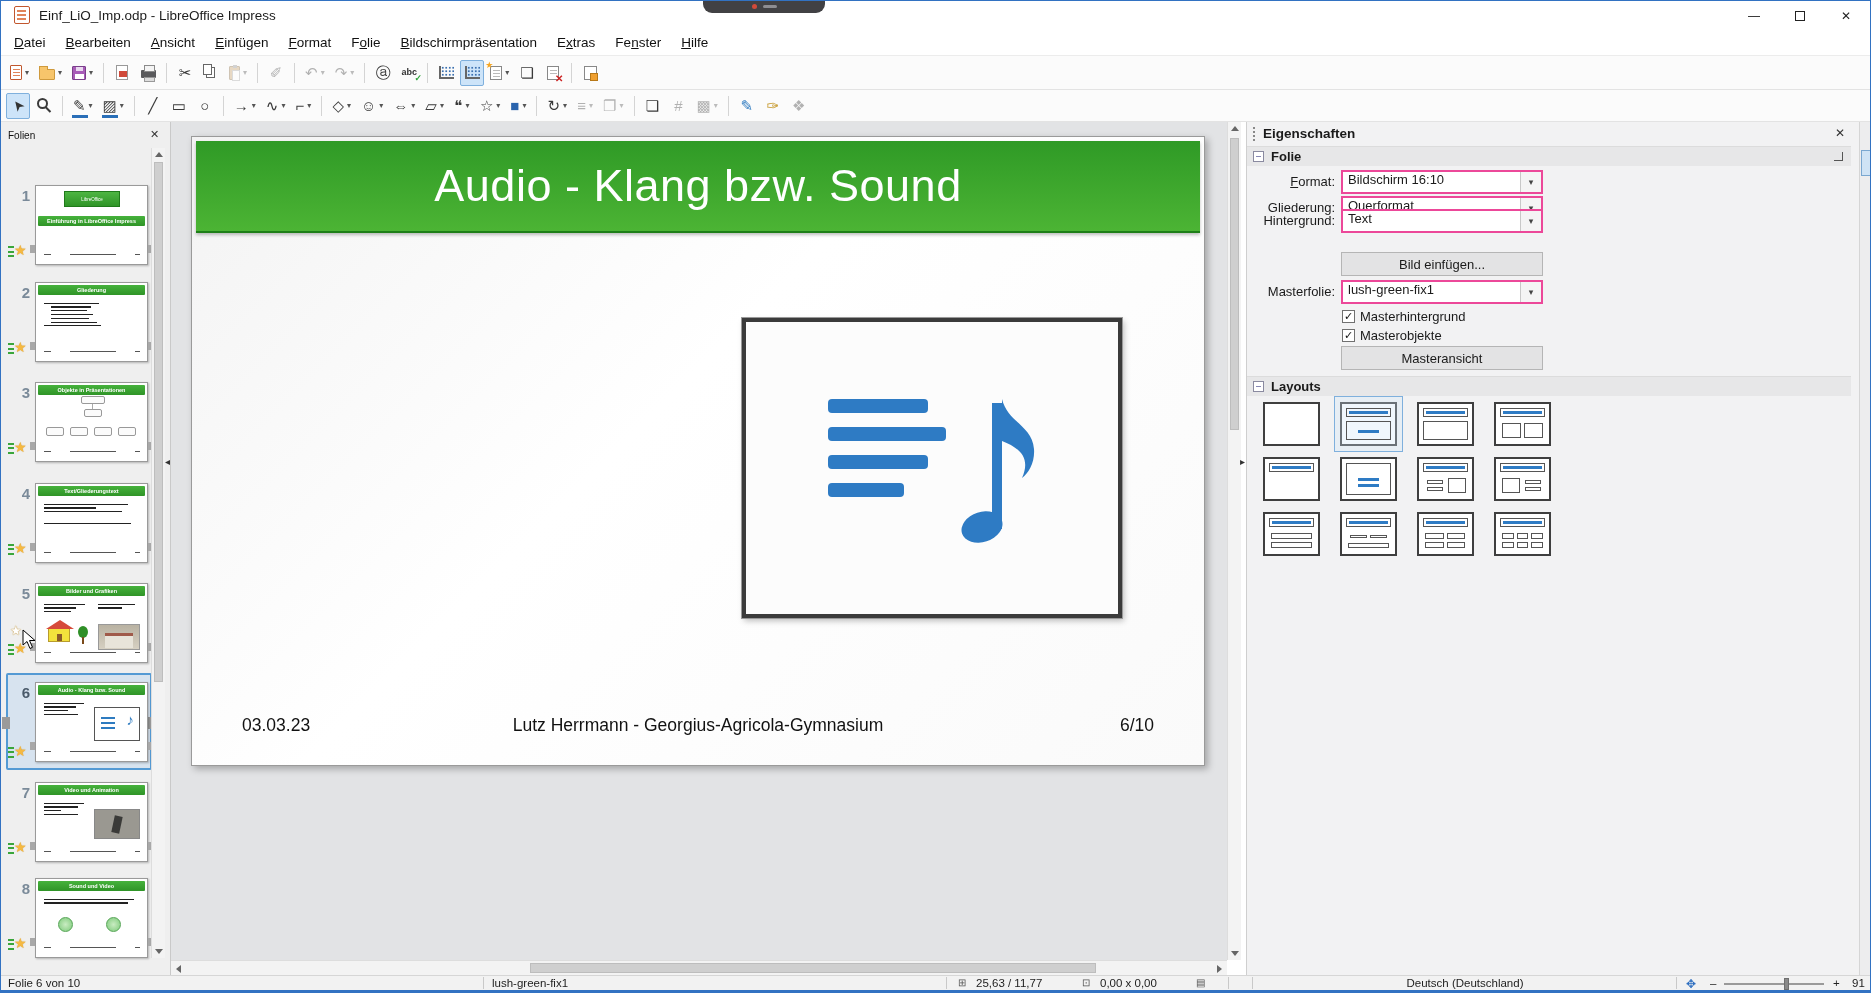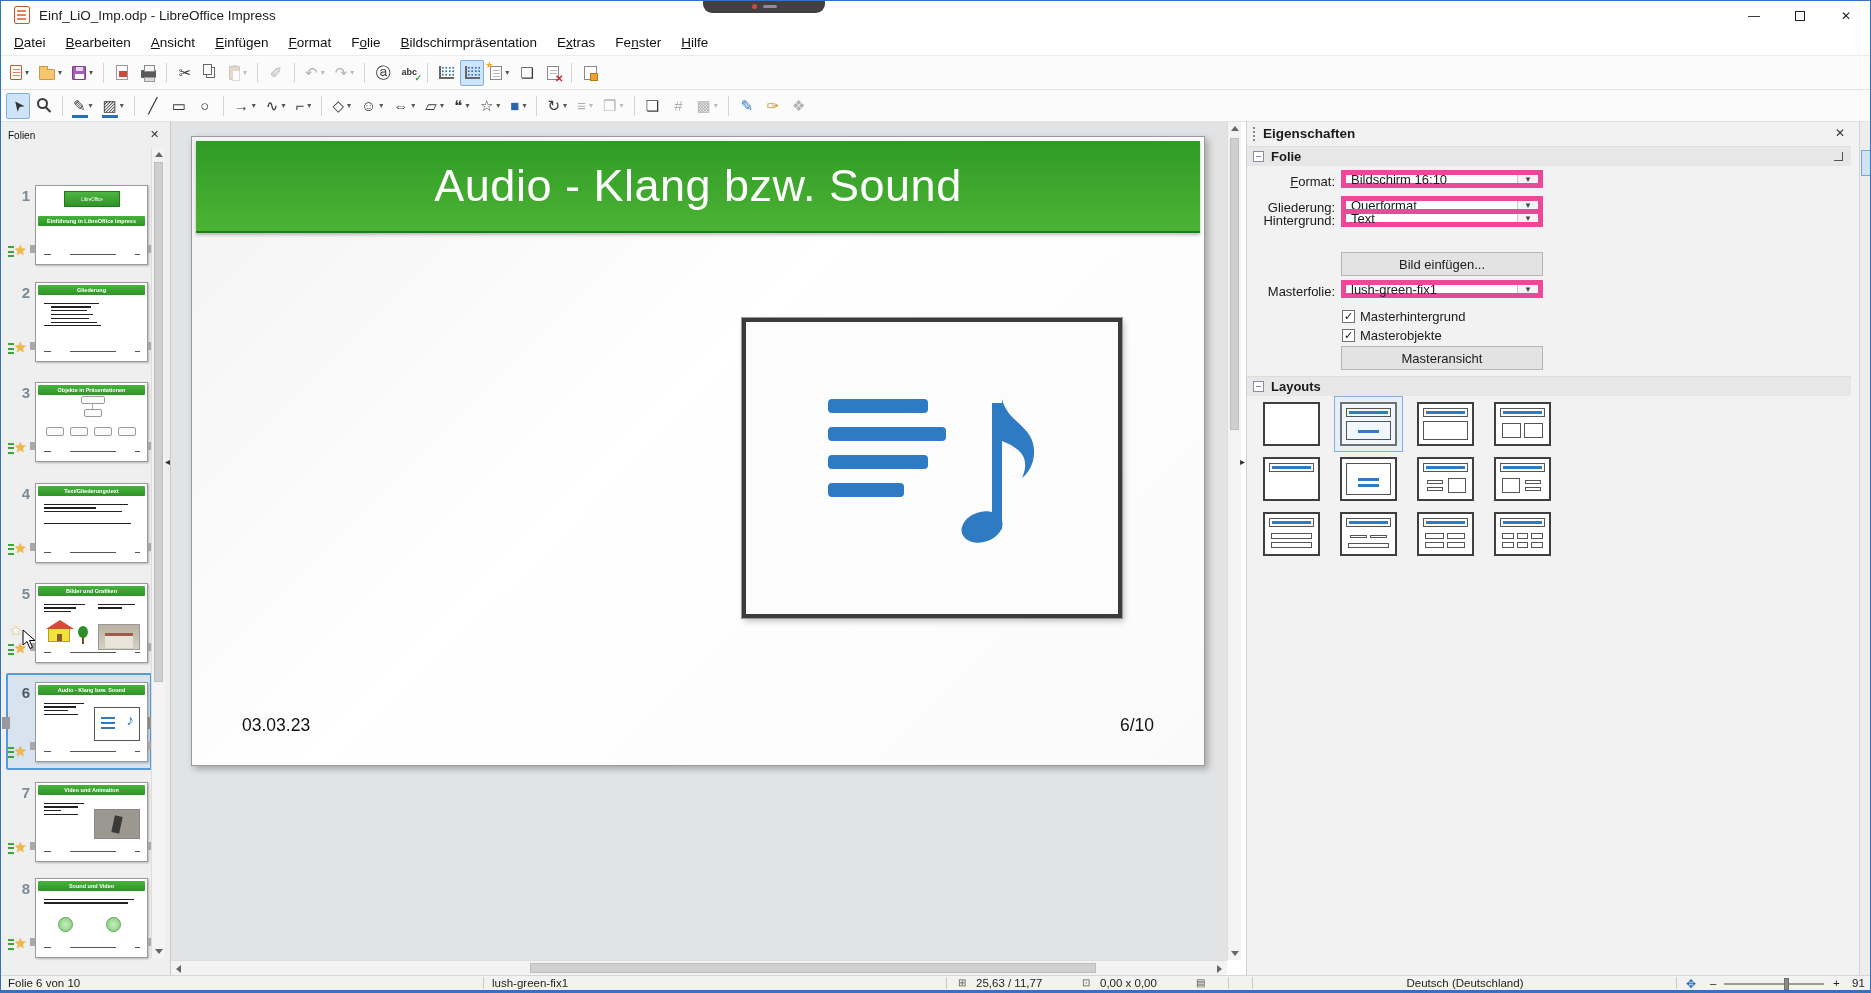--- a/index.html
+++ b/index.html
@@ -148,21 +148,21 @@
   .grip{position:absolute;left:6px;top:5px;height:14px;border-left:2px dotted #888}
   .props-title{position:absolute;left:16px;top:4px;font-weight:bold;font-size:13.5px}
   .props-close{position:absolute;right:14px;top:4px;font-size:12px;color:#333}
   .band{position:absolute;left:0;right:8px;height:20px;background:#e7e7e8;border-top:1px solid #dcdcdc}
   .band .minus{position:absolute;left:6px;top:4px;width:11px;height:11px;background:#fff;border:1px solid #8a8aa0;color:#44448a;font-size:9px;line-height:9px;text-align:center}
   .band .btitle{position:absolute;left:24px;top:2px;font-weight:bold}
   .band .more{position:absolute;right:8px;top:5px;width:9px;height:9px;border-right:1.5px solid #555;border-bottom:1.5px solid #555}
   .prow{position:absolute;height:24px}
   .plabel{position:absolute;left:0px;width:88px;text-align:right;top:4px}
   .plabel u{text-decoration:underline}
-  .combo{position:absolute;left:94px;width:202px;height:18px;background:#fff;border:5px solid #ec4899;display:flex;align-items:center}
+  .combo{position:absolute;left:94px;width:202px;height:24px;background:#fff;border:2px solid #ec4899;display:flex;}
   .combo .cval{flex:1;padding:0 5px;white-space:nowrap;overflow:hidden}
   .combo .cbtn{width:21px;height:100%;border-left:1px solid #c8c8c8;background:#f4f4f4;display:flex;align-items:center;justify-content:center;font-size:9px;color:#444}
   .pbtn{position:absolute;left:94px;width:202px;height:24px;background:#e3e3e4;border:1px solid #b5b5b5;display:flex;align-items:center;justify-content:center}
   .pcheck{position:absolute;left:95px;height:16px;display:flex;align-items:center}
   .pcheck .box{width:13px;height:13px;background:#fff;border:1px solid #707070;font-size:11px;line-height:11px;text-align:center;color:#111;margin-right:5px}
   
   .lay-cell{position:absolute;width:57px;height:44px;background:#fff;border:2px solid #3f3f3f}
   .lay-cell.selected::before{content:"";position:absolute;inset:-8px;border:1px solid #7fb0dd;background:rgba(205,228,249,.30)}
   .lt-t{position:absolute;left:4px;right:4px;top:4px;height:9px;border:1px solid #555}
   .lt-t::after{content:"";position:absolute;left:2px;right:2px;top:2px;height:3px;background:#2e7bc4}
@@ -621,20 +621,21 @@
           <rect x="2" y="68" width="100" height="14" rx="4"></rect>
           <rect x="2" y="96" width="76" height="14" rx="4"></rect>
           <ellipse cx="156" cy="140" rx="21" ry="15" transform="rotate(-18 156 140)"></ellipse>
           <rect x="166" y="16" width="10" height="126"></rect>
           <path d="M176,12 c6,24 30,26 32,50 c1,13 -5,24 -12,29 c9,-20 -2,-30 -20,-37 z"></path>
         </g>
       </svg>
     </div>
     <div class="slide-footer">
       <span class="sf-date">03.03.23</span>
+      <span class="sf-center">Lutz Herrmann - Georgius-Agricola-Gymnasium</span>
       <span class="sf-page">6/10</span>
     </div>
   </div>
 </div>
 
 <div class="vscroll">
   <span class="arr up"></span>
   <div class="thumbv"></div>
   <span class="arr dn"></span>
 </div>

